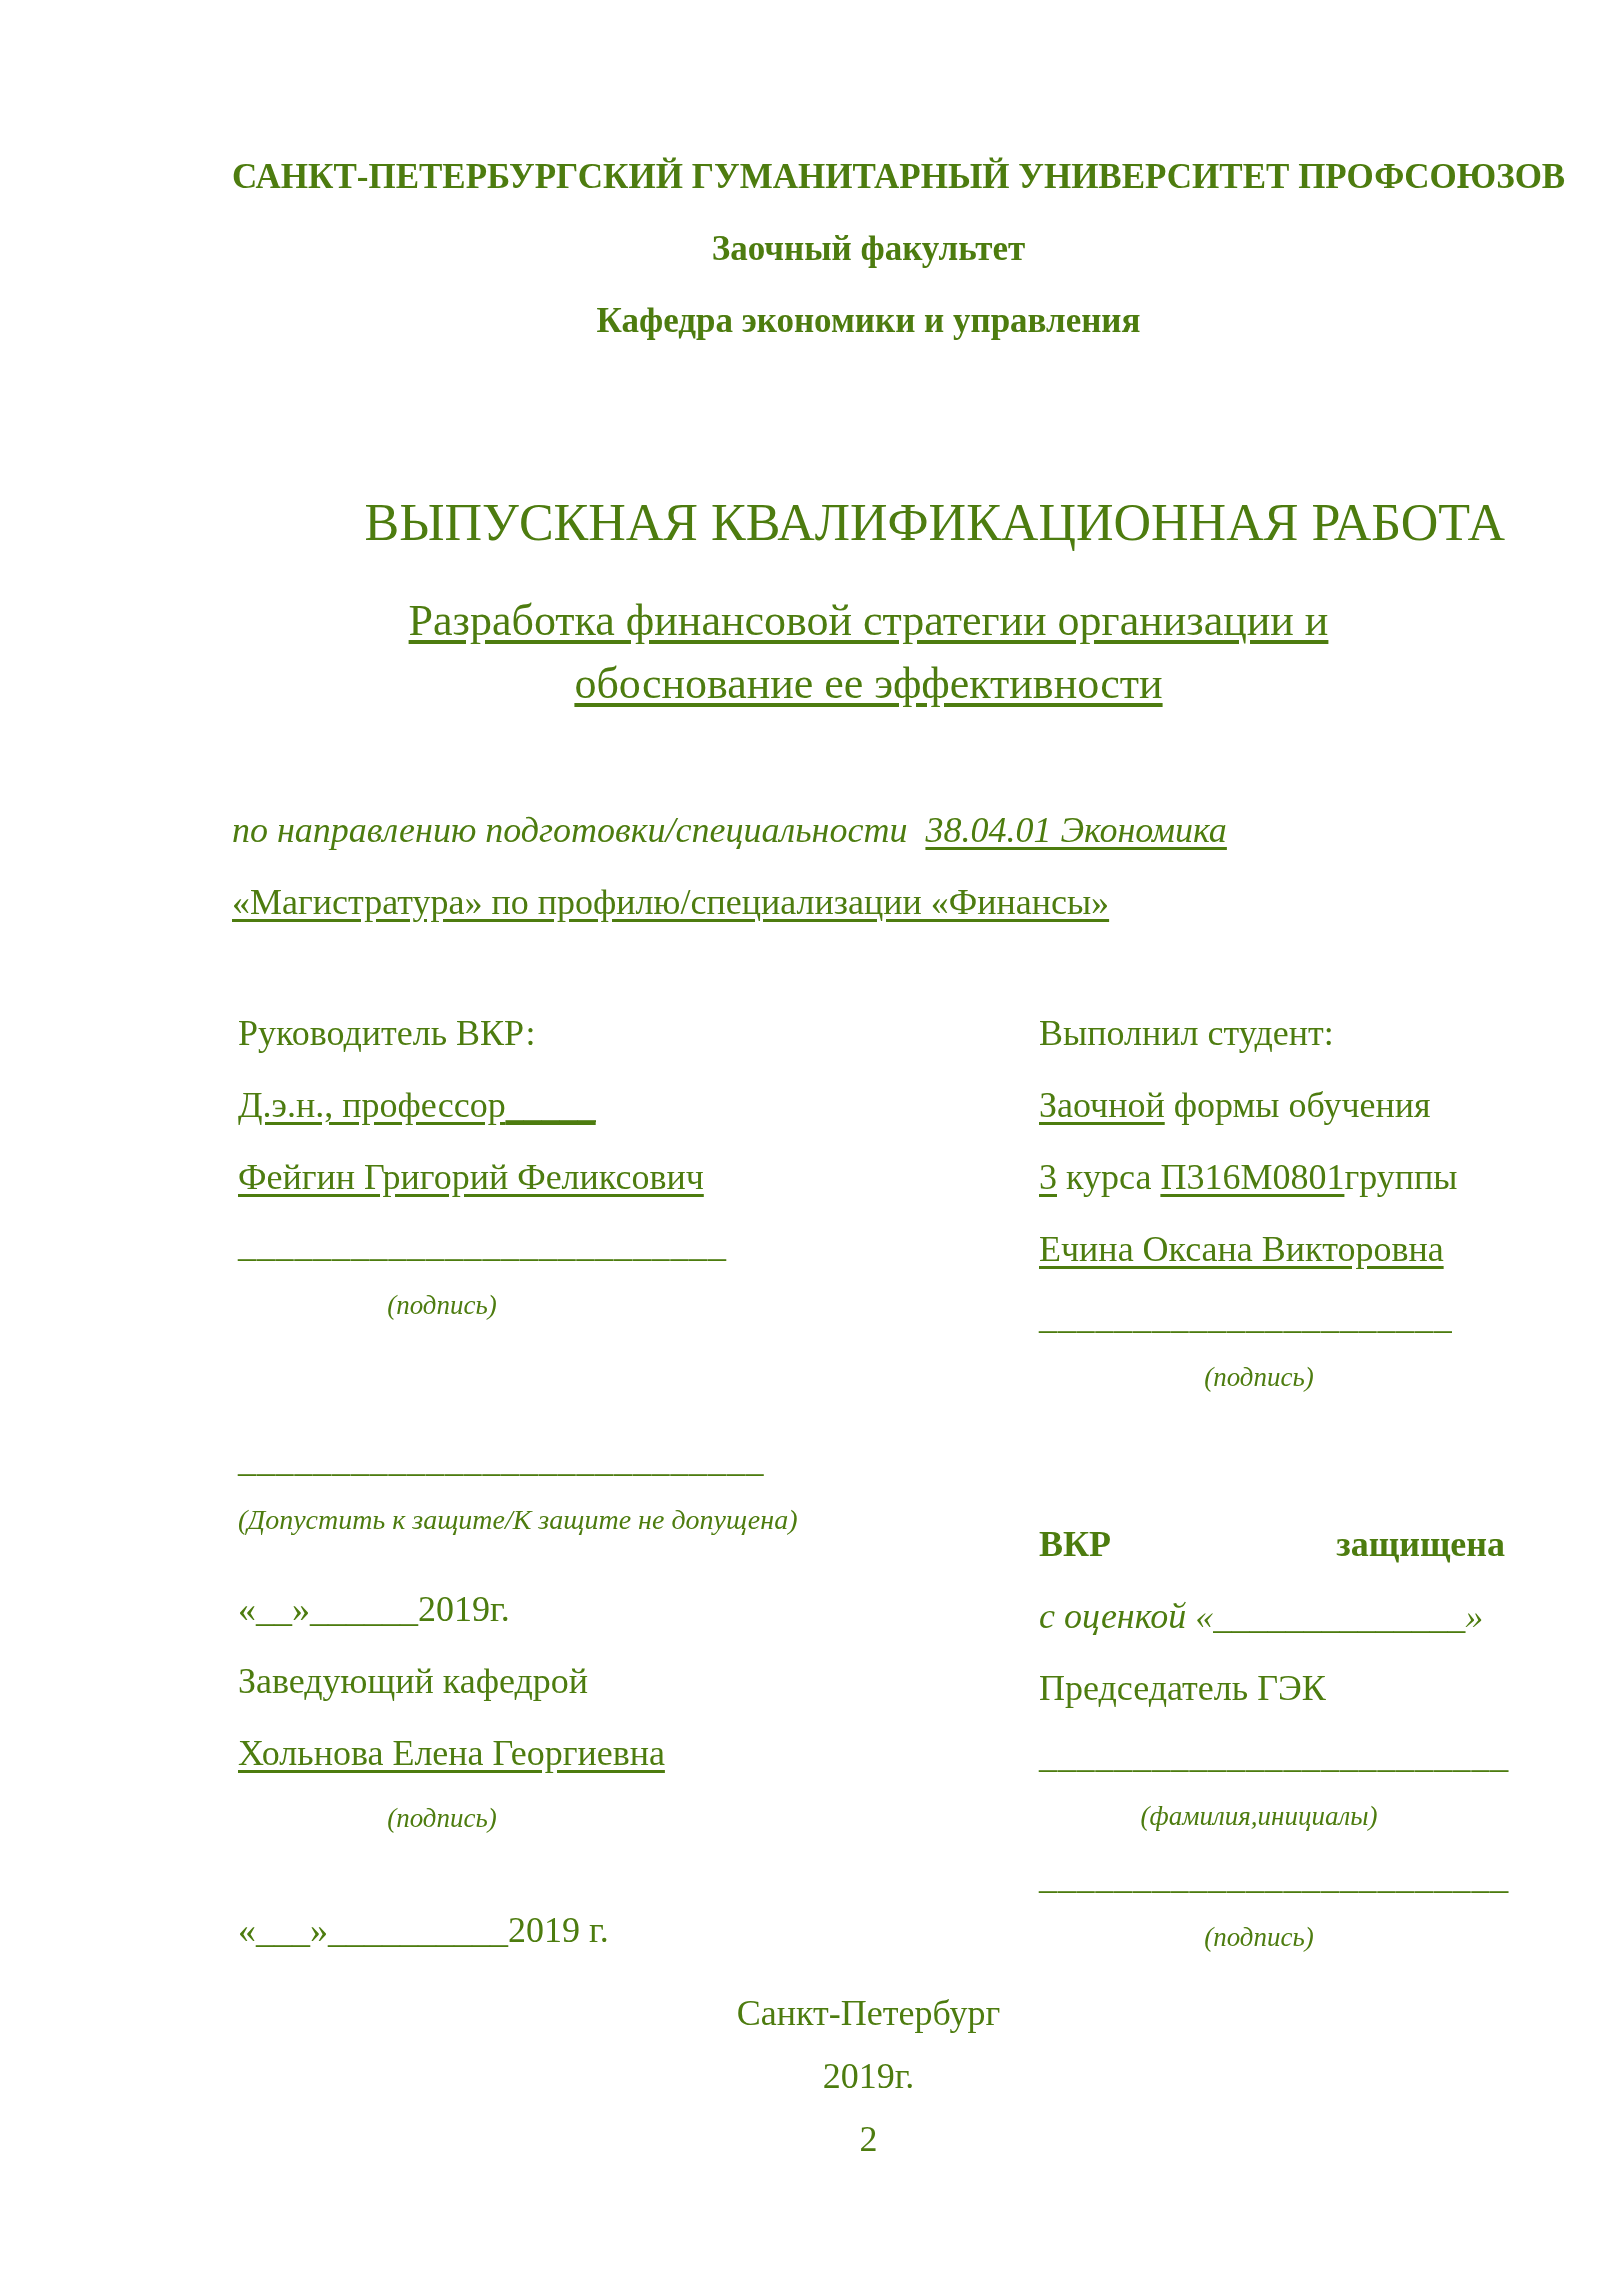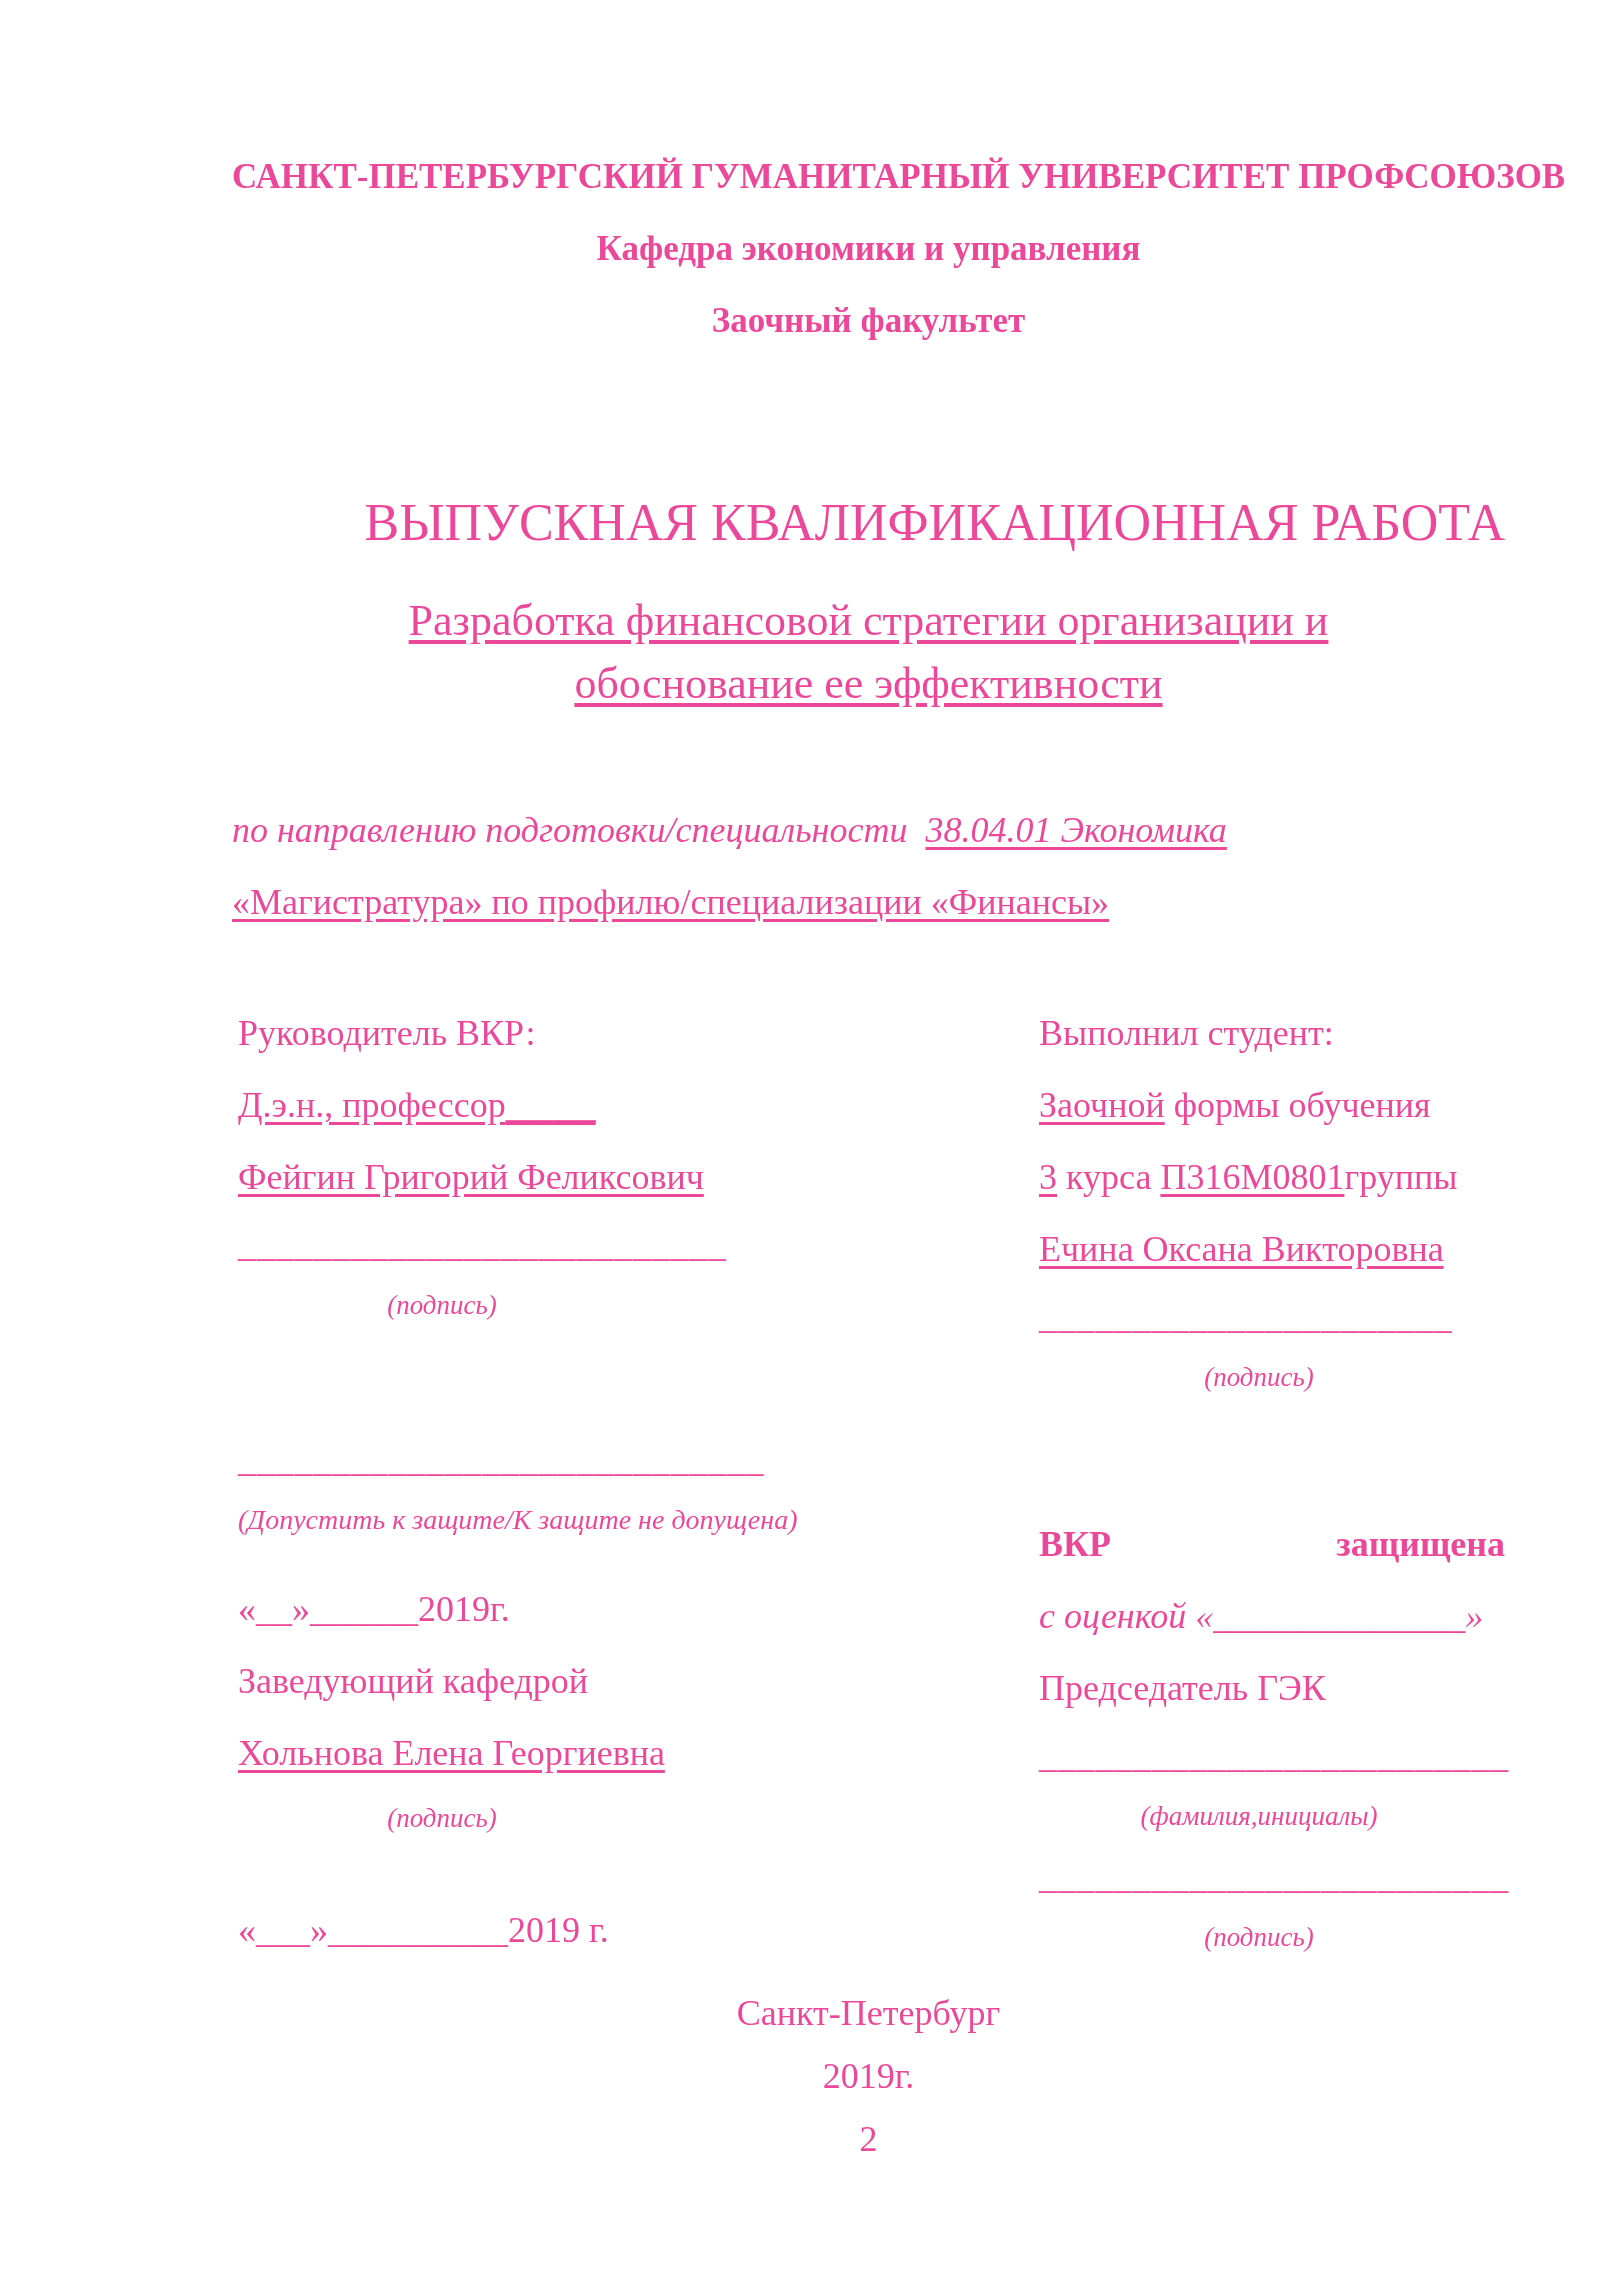--- a/index.html
+++ b/index.html
@@ -2,21 +2,21 @@
 <html style="font-size:12.6px"><head>
 <meta charset="utf-8">
 <style>
   * { margin: 0; padding: 0; box-sizing: border-box; }
   html, body { background: #ffffff; }
   .page {
     position: relative;
     width: 1623px;
     height: 2295px;
     background: #ffffff;
-    color: #ec4899;
+    color: #4d7c0f;
     font-family: "Liberation Serif", "DejaVu Serif", serif;
     font-size: 36px;
     padding: 141px 118px 0 232px;
     overflow: hidden;
   }
   .u { text-decoration: underline; text-underline-offset: 4.7px; }
   .hdr-line {
     font-weight: bold;
     font-size: 35px;
     text-align: center;
@@ -61,22 +61,22 @@
   .footer { margin-top: 15.7px; text-align: center; line-height: 63px; }
   .nosp { white-space: nowrap; font-style: italic; }
 </style>
 </head>
 <body>
 
 <div class="page">
 
   <div>
     <div class="hdr-line">САНКТ-ПЕТЕРБУРГСКИЙ ГУМАНИТАРНЫЙ УНИВЕРСИТЕТ ПРОФСОЮЗОВ</div>
+    <div class="hdr-line">Заочный факультет</div>
     <div class="hdr-line">Кафедра экономики и управления</div>
-    <div class="hdr-line">Заочный факультет</div>
   </div>
 
   <div class="work-type">ВЫПУСКНАЯ КВАЛИФИКАЦИОННАЯ РАБОТА</div>
 
   <div class="topic">
     <span class="u">Разработка финансовой стратегии организации и</span><br>
     <span class="u">обоснование ее эффективности</span>
   </div>
 
   <div class="specialty">

